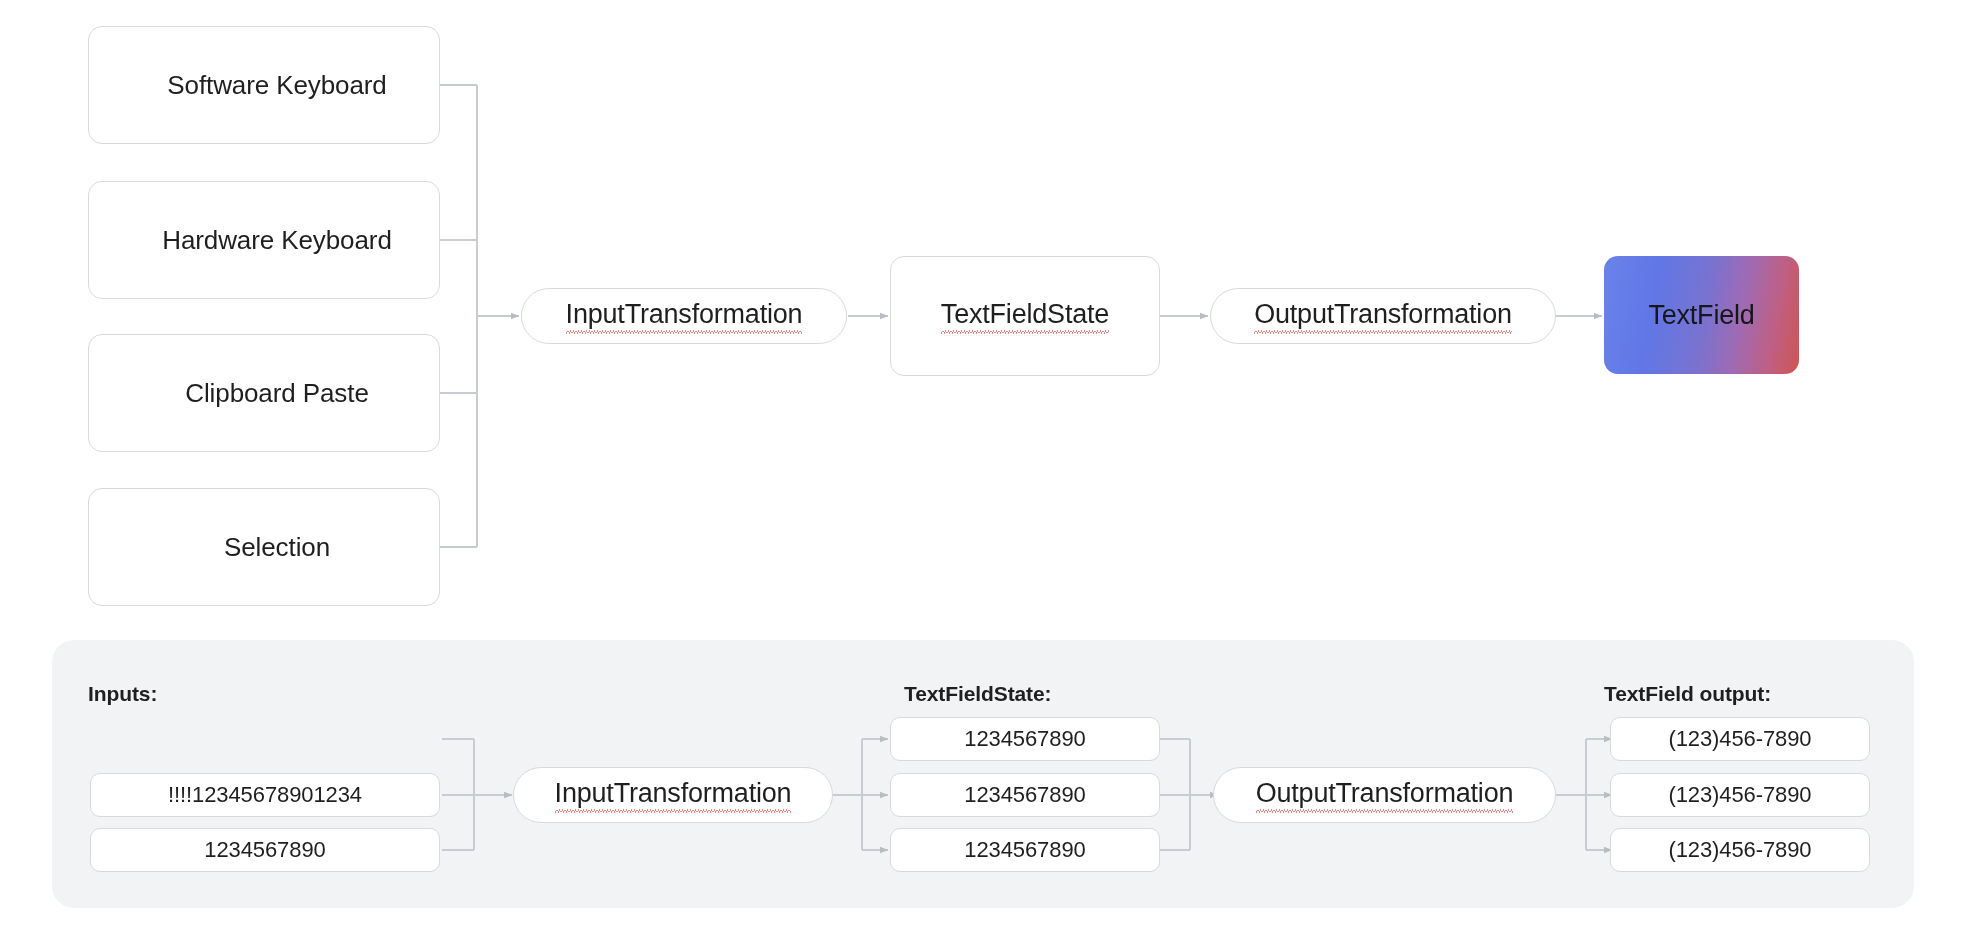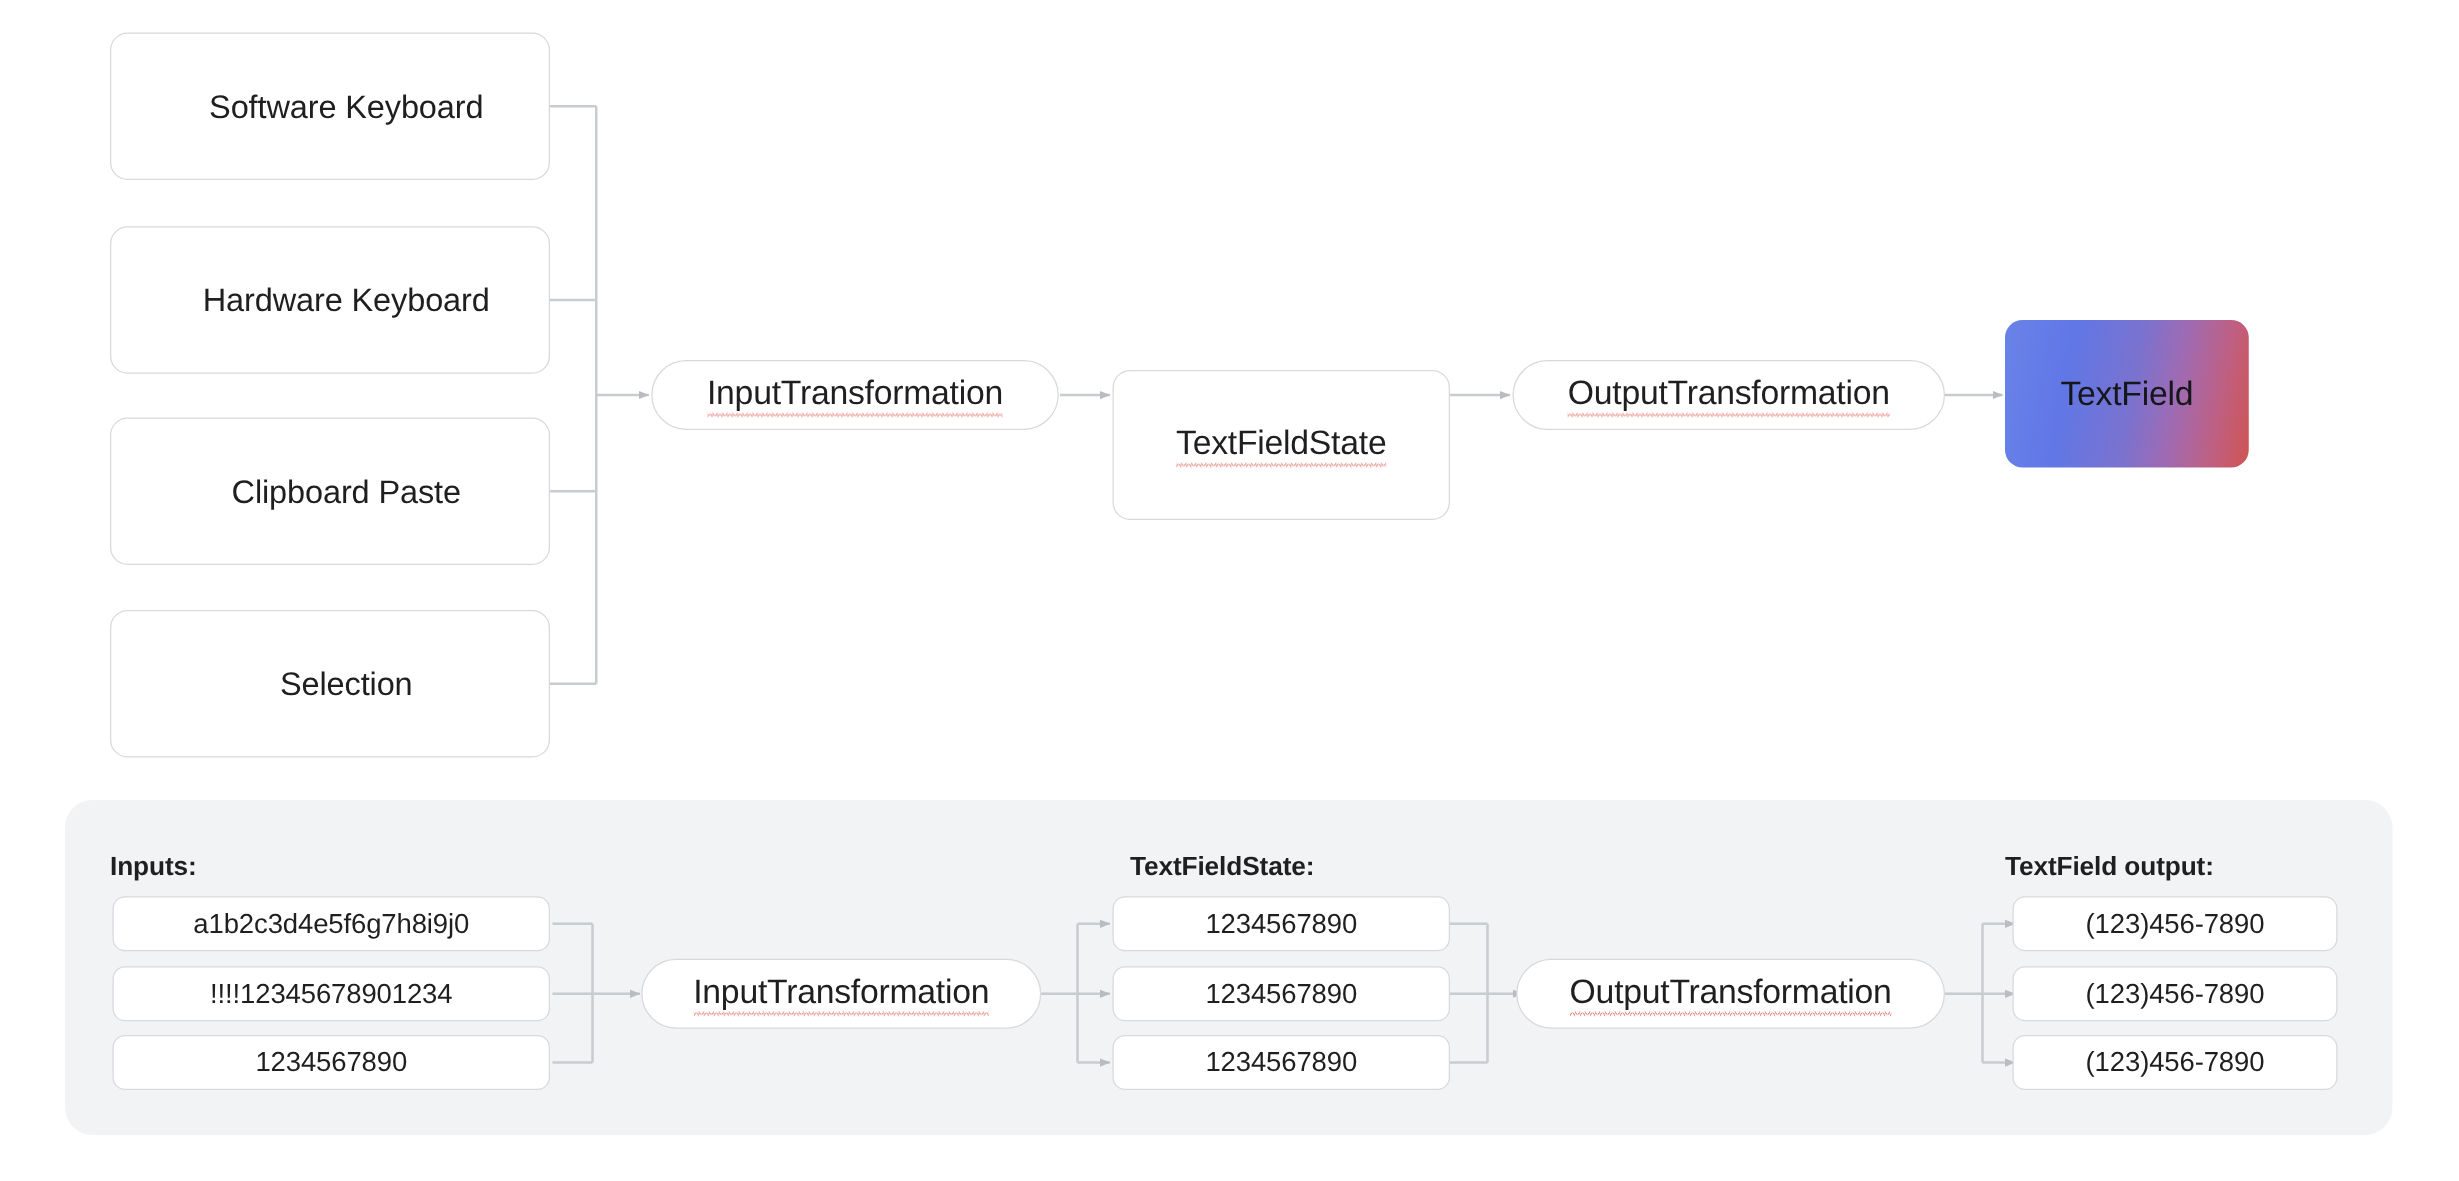--- a/index.html
+++ b/index.html
@@ -65,21 +65,20 @@
     letter-spacing: -0.2px;
   }
 
   
   .state-box {
     border-radius: 14px;
     justify-content: center;
     font-size: 27px;
     color: #1f1f1f;
     letter-spacing: -0.2px;
-    margin-top: 40px;
   }
 
   
   .gradient-box {
     border-radius: 14px;
     justify-content: center;
     font-size: 27px;
     border: none;
     color: #16171a;
     letter-spacing: -0.2px;
@@ -247,23 +246,20 @@
   </div>
 
   <div class="node gradient-box" style="left:1604px; top:256px; width:195px; height:118px;">
     <span>TextField</span>
   </div>
 
   <div class="col-header" style="left:88px;  top:682px;">Inputs:</div>
   <div class="col-header" style="left:904px; top:682px;">TextFieldState:</div>
   <div class="col-header" style="left:1604px; top:682px;">TextField output:</div>
 
-  <div class="val-box" style="left:90px; top:717px; width:350px;">
-    <span>a1b2c3d4e5f6g7h8i9j0</span>
-  </div>
   <div class="val-box" style="left:90px; top:773px; width:350px;">
     <span>!!!!12345678901234</span>
   </div>
   <div class="val-box" style="left:90px; top:828px; width:350px;">
     <span>1234567890</span>
   </div>
 
   <div class="ex-pill" style="left:513px; top:767px; width:320px;">
     <span class="squiggle">InputTransformation</span>
   </div>

